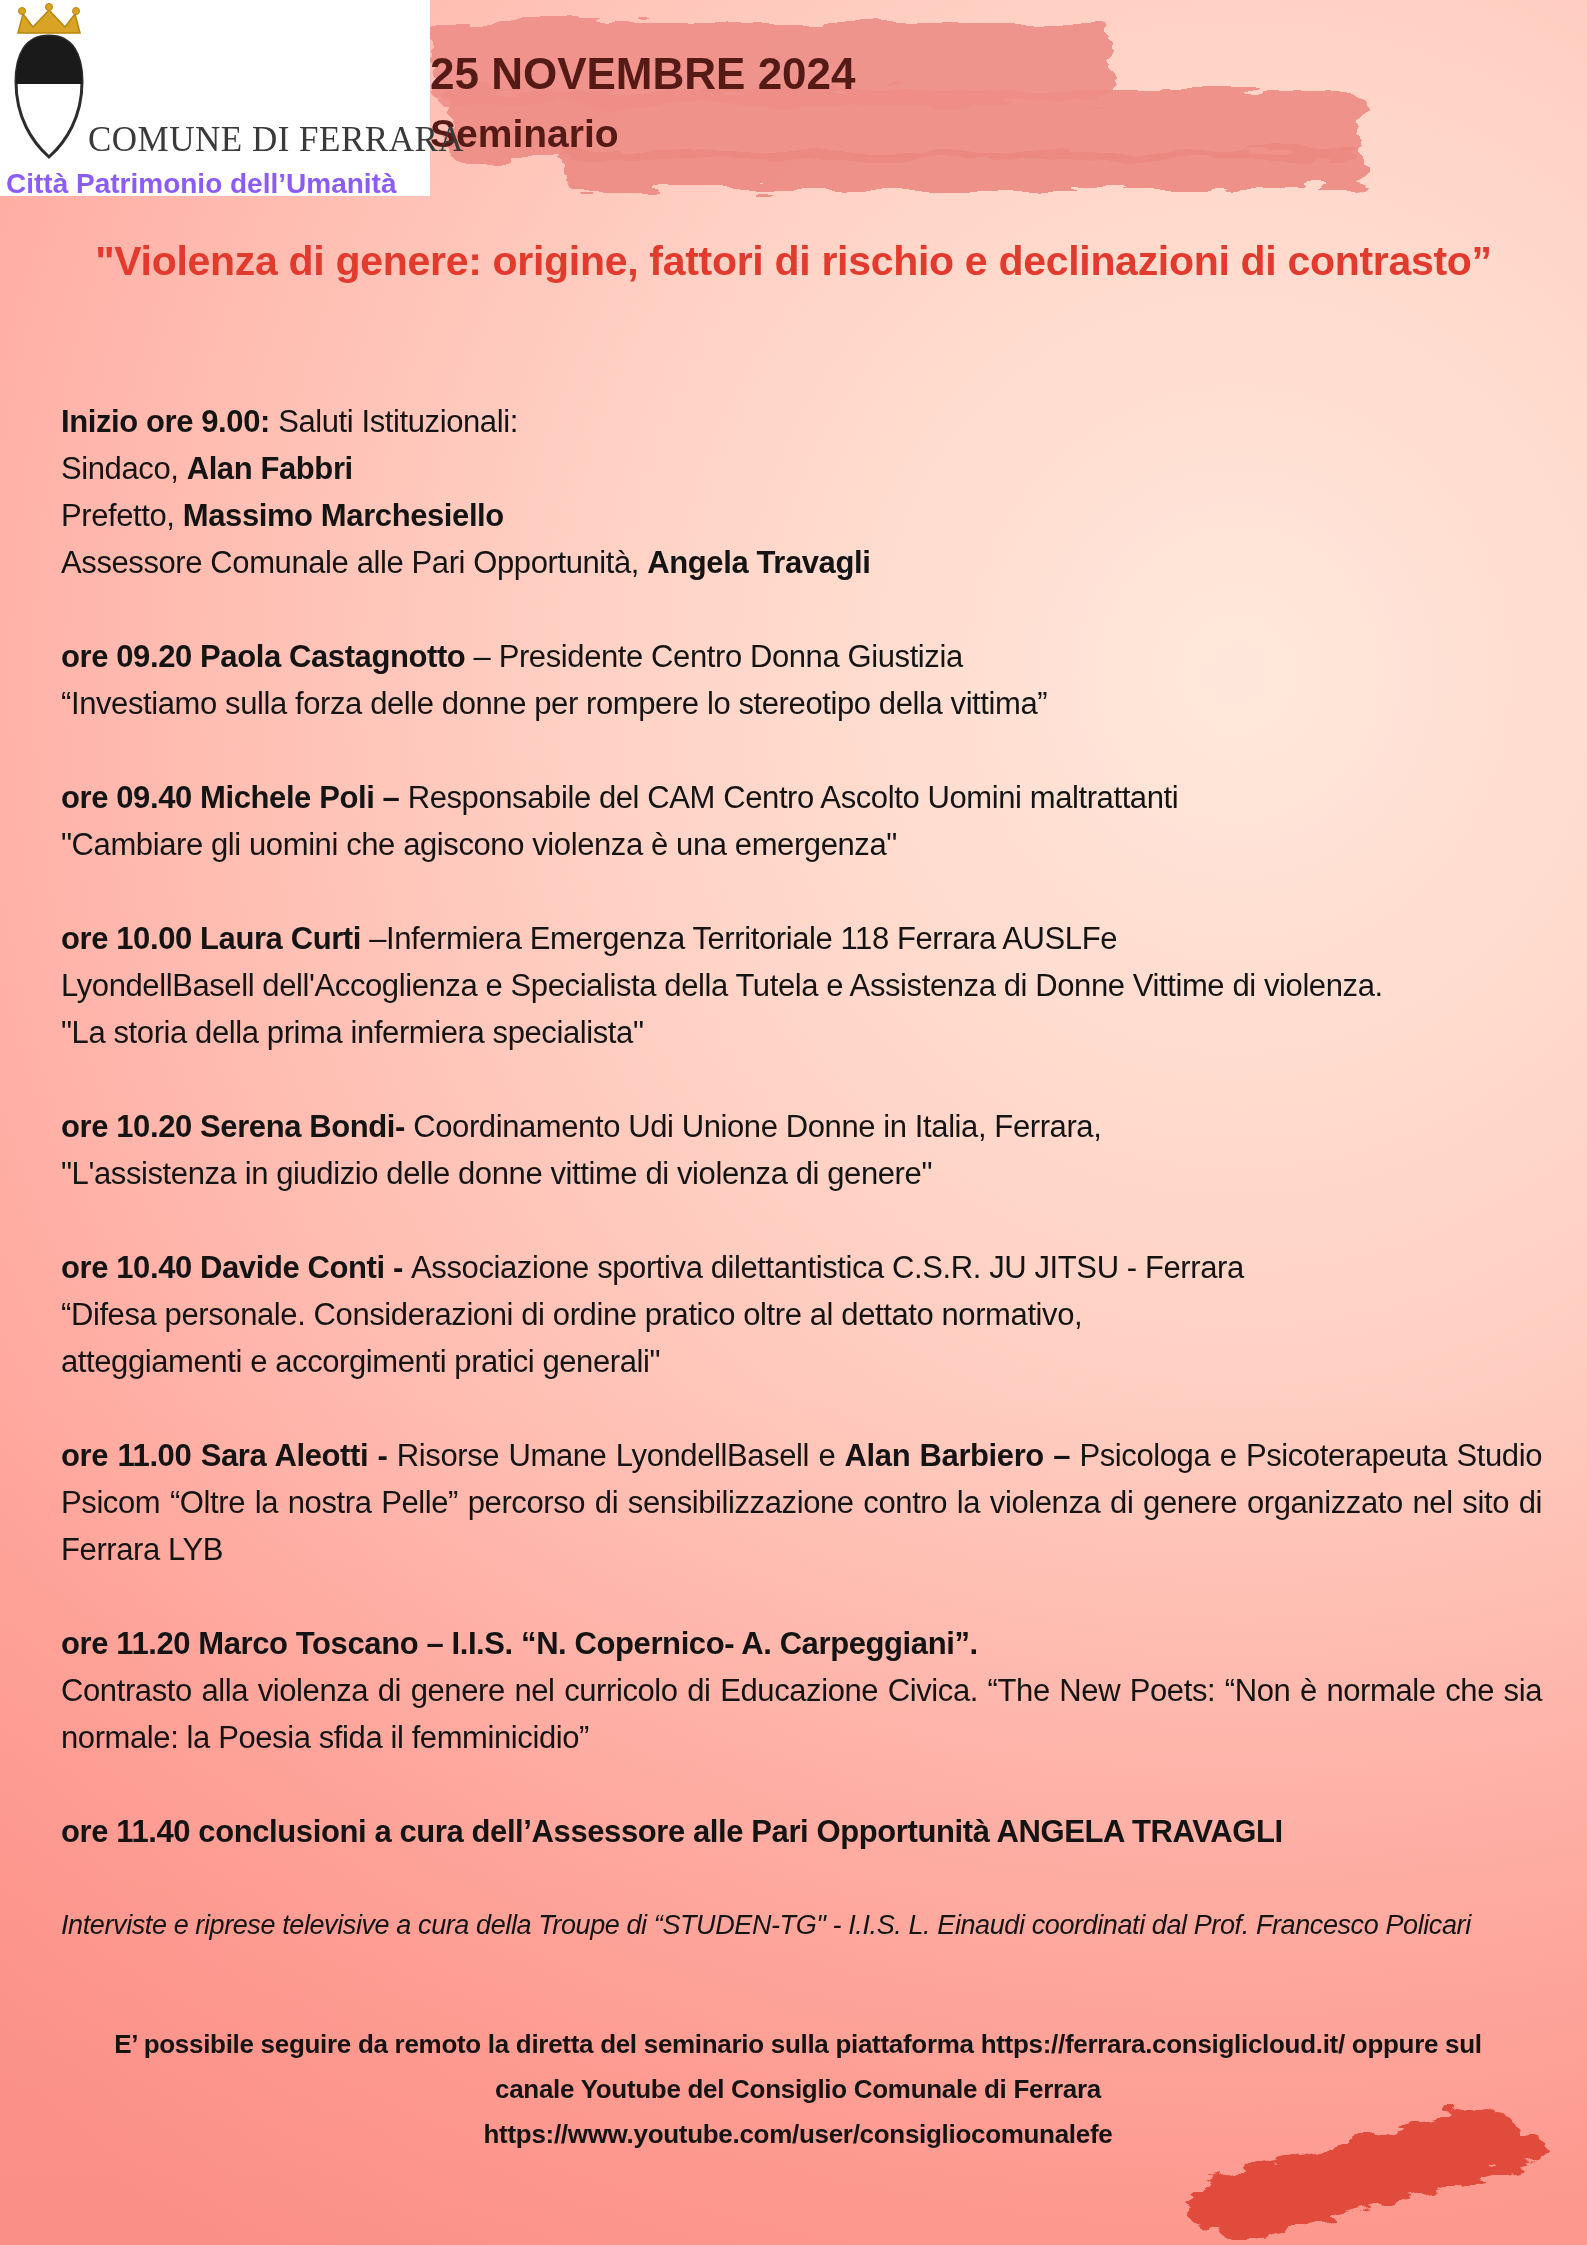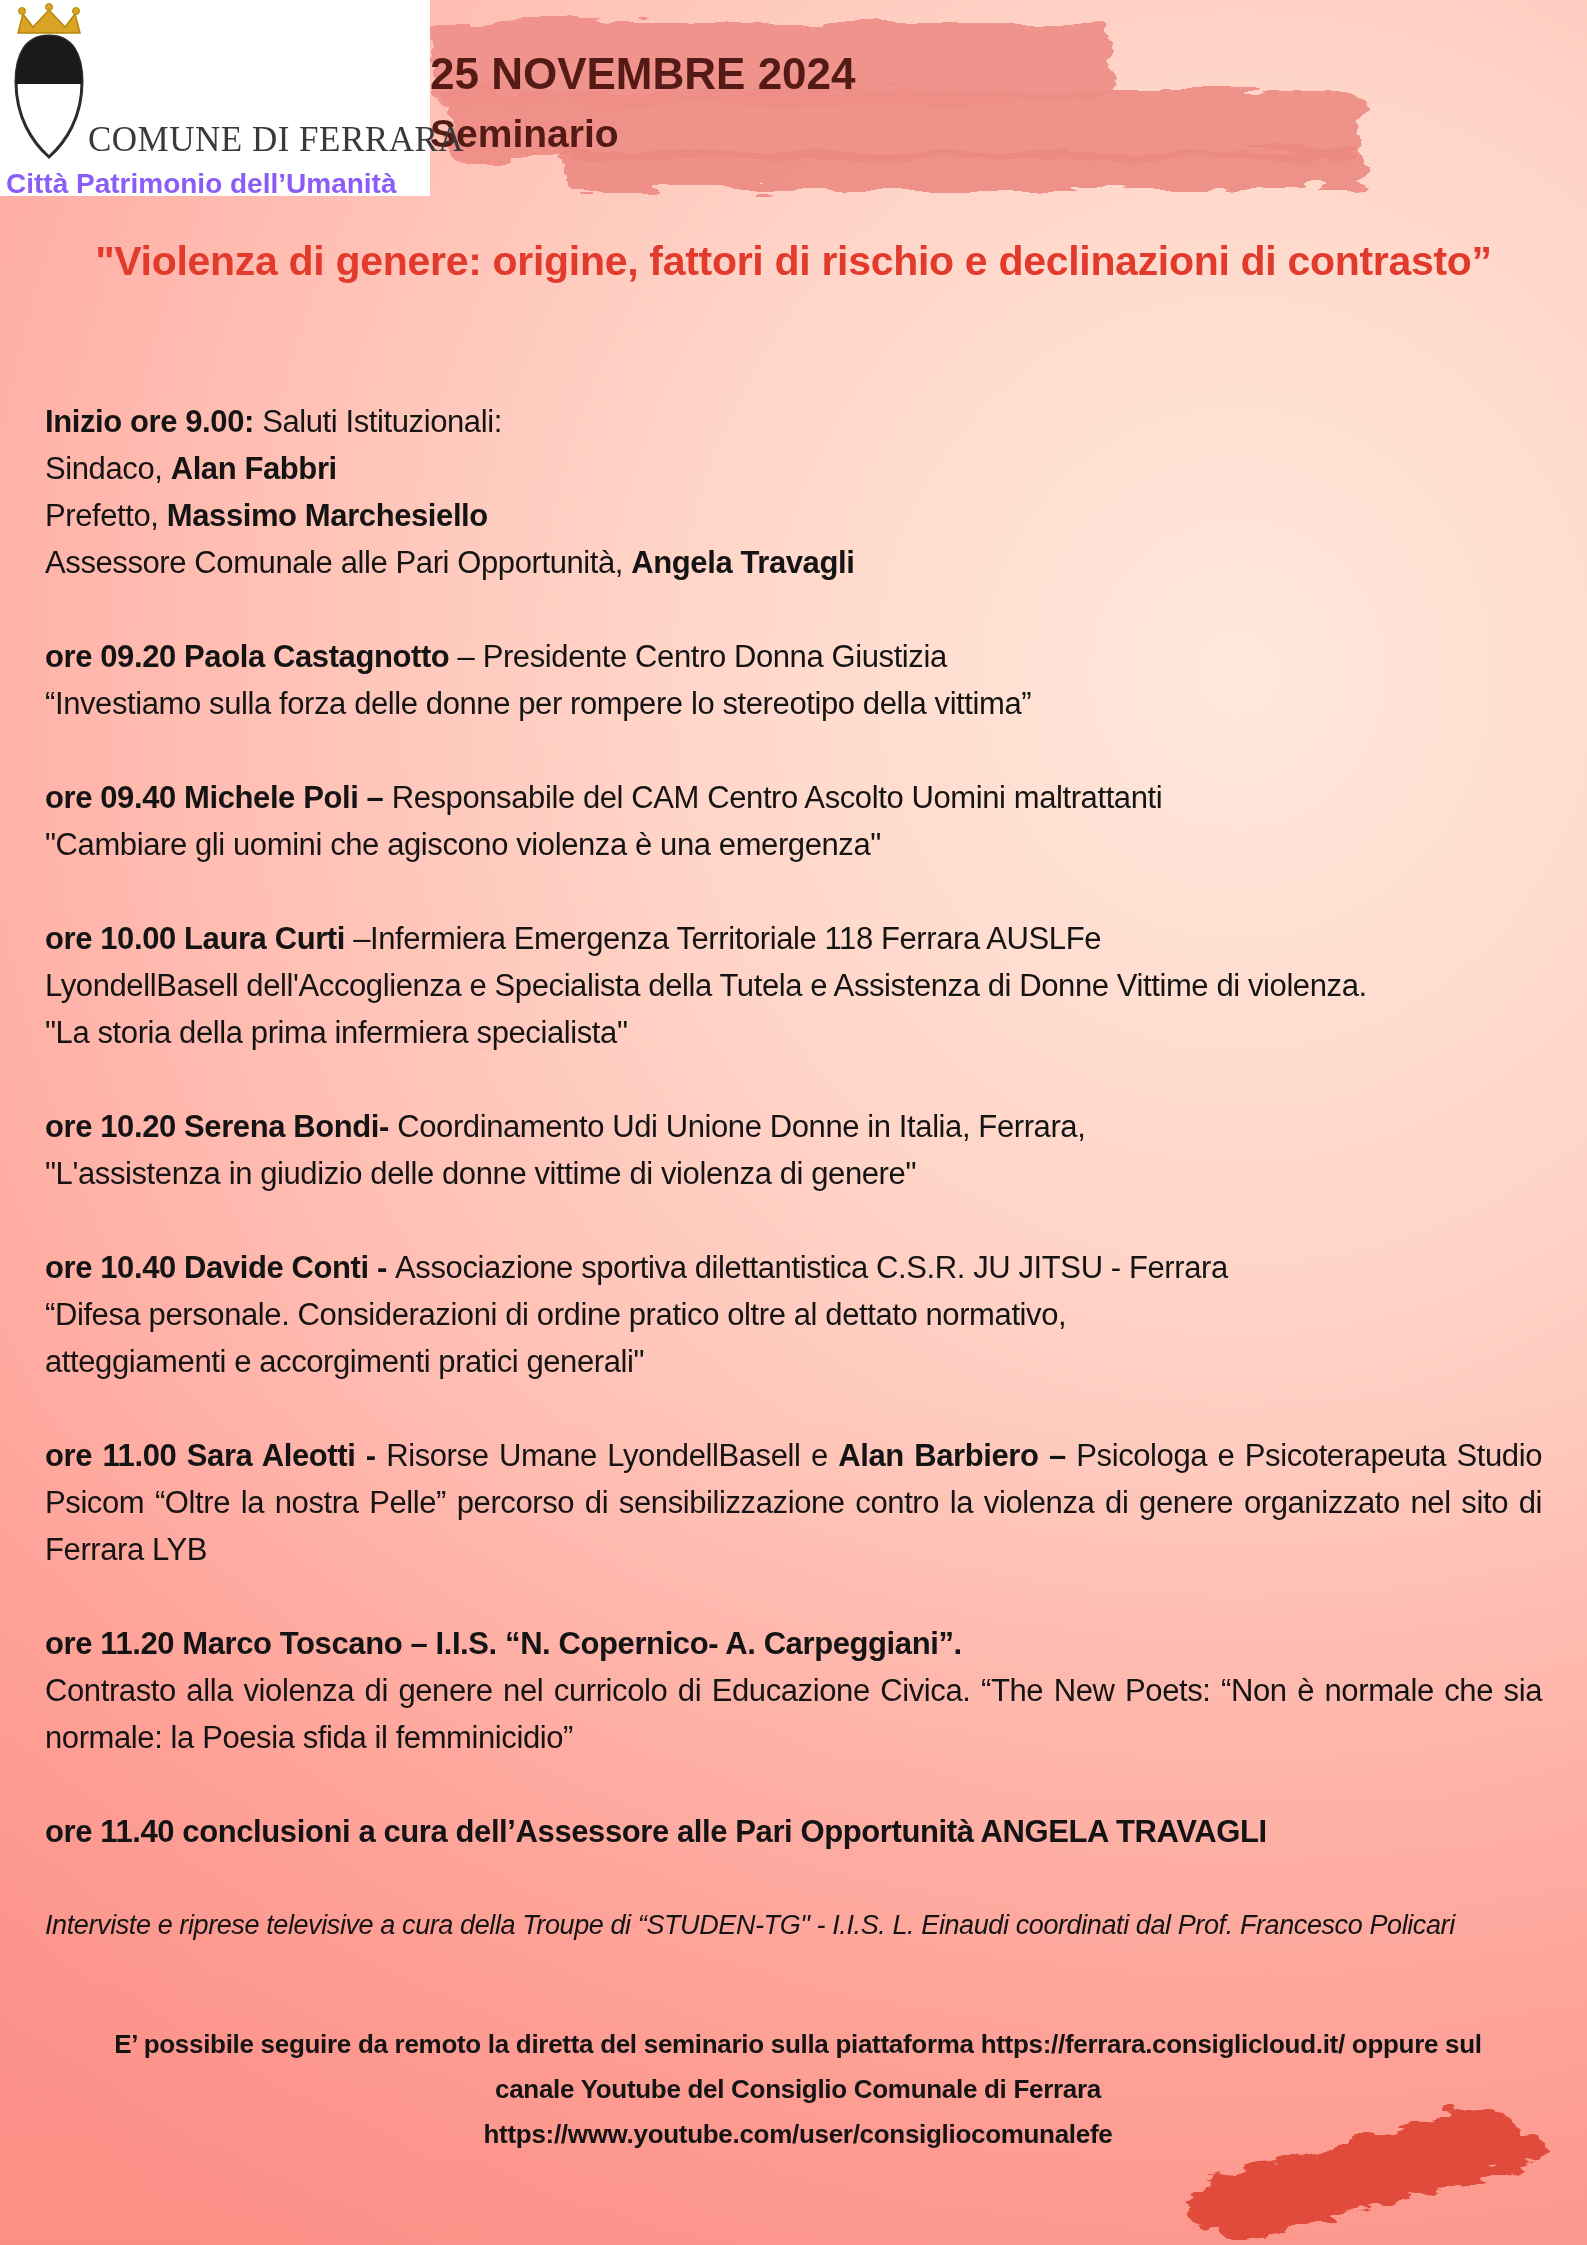--- a/index.html
+++ b/index.html
@@ -36,21 +36,21 @@
   }
   .sub-title{
     position:absolute;left:20px;right:20px;top:300px;text-align:center;
     font-size:34px;color:#121212;letter-spacing:-0.3px;
   }
   
   .program{
     position:absolute;left:45px;right:45px;top:398px;
     font-size:31px;line-height:47px;color:#141414;letter-spacing:-0.4px;
   }
-  .para{margin:0 0 47px 0;}
+  .para{margin:0 0 47px 16px;}
   .line.justify,.para.justify .flow{text-align:justify;}
   .para b{font-weight:700;}
   .para.note{font-style:italic;font-size:27px;margin-top:0;}
   
   .footer{
     position:absolute;left:45px;right:36px;top:2022px;text-align:center;
     font-size:26px;font-weight:700;color:#141414;line-height:45px;letter-spacing:-0.3px;
   }
   .footer .fline{white-space:nowrap;}
   

